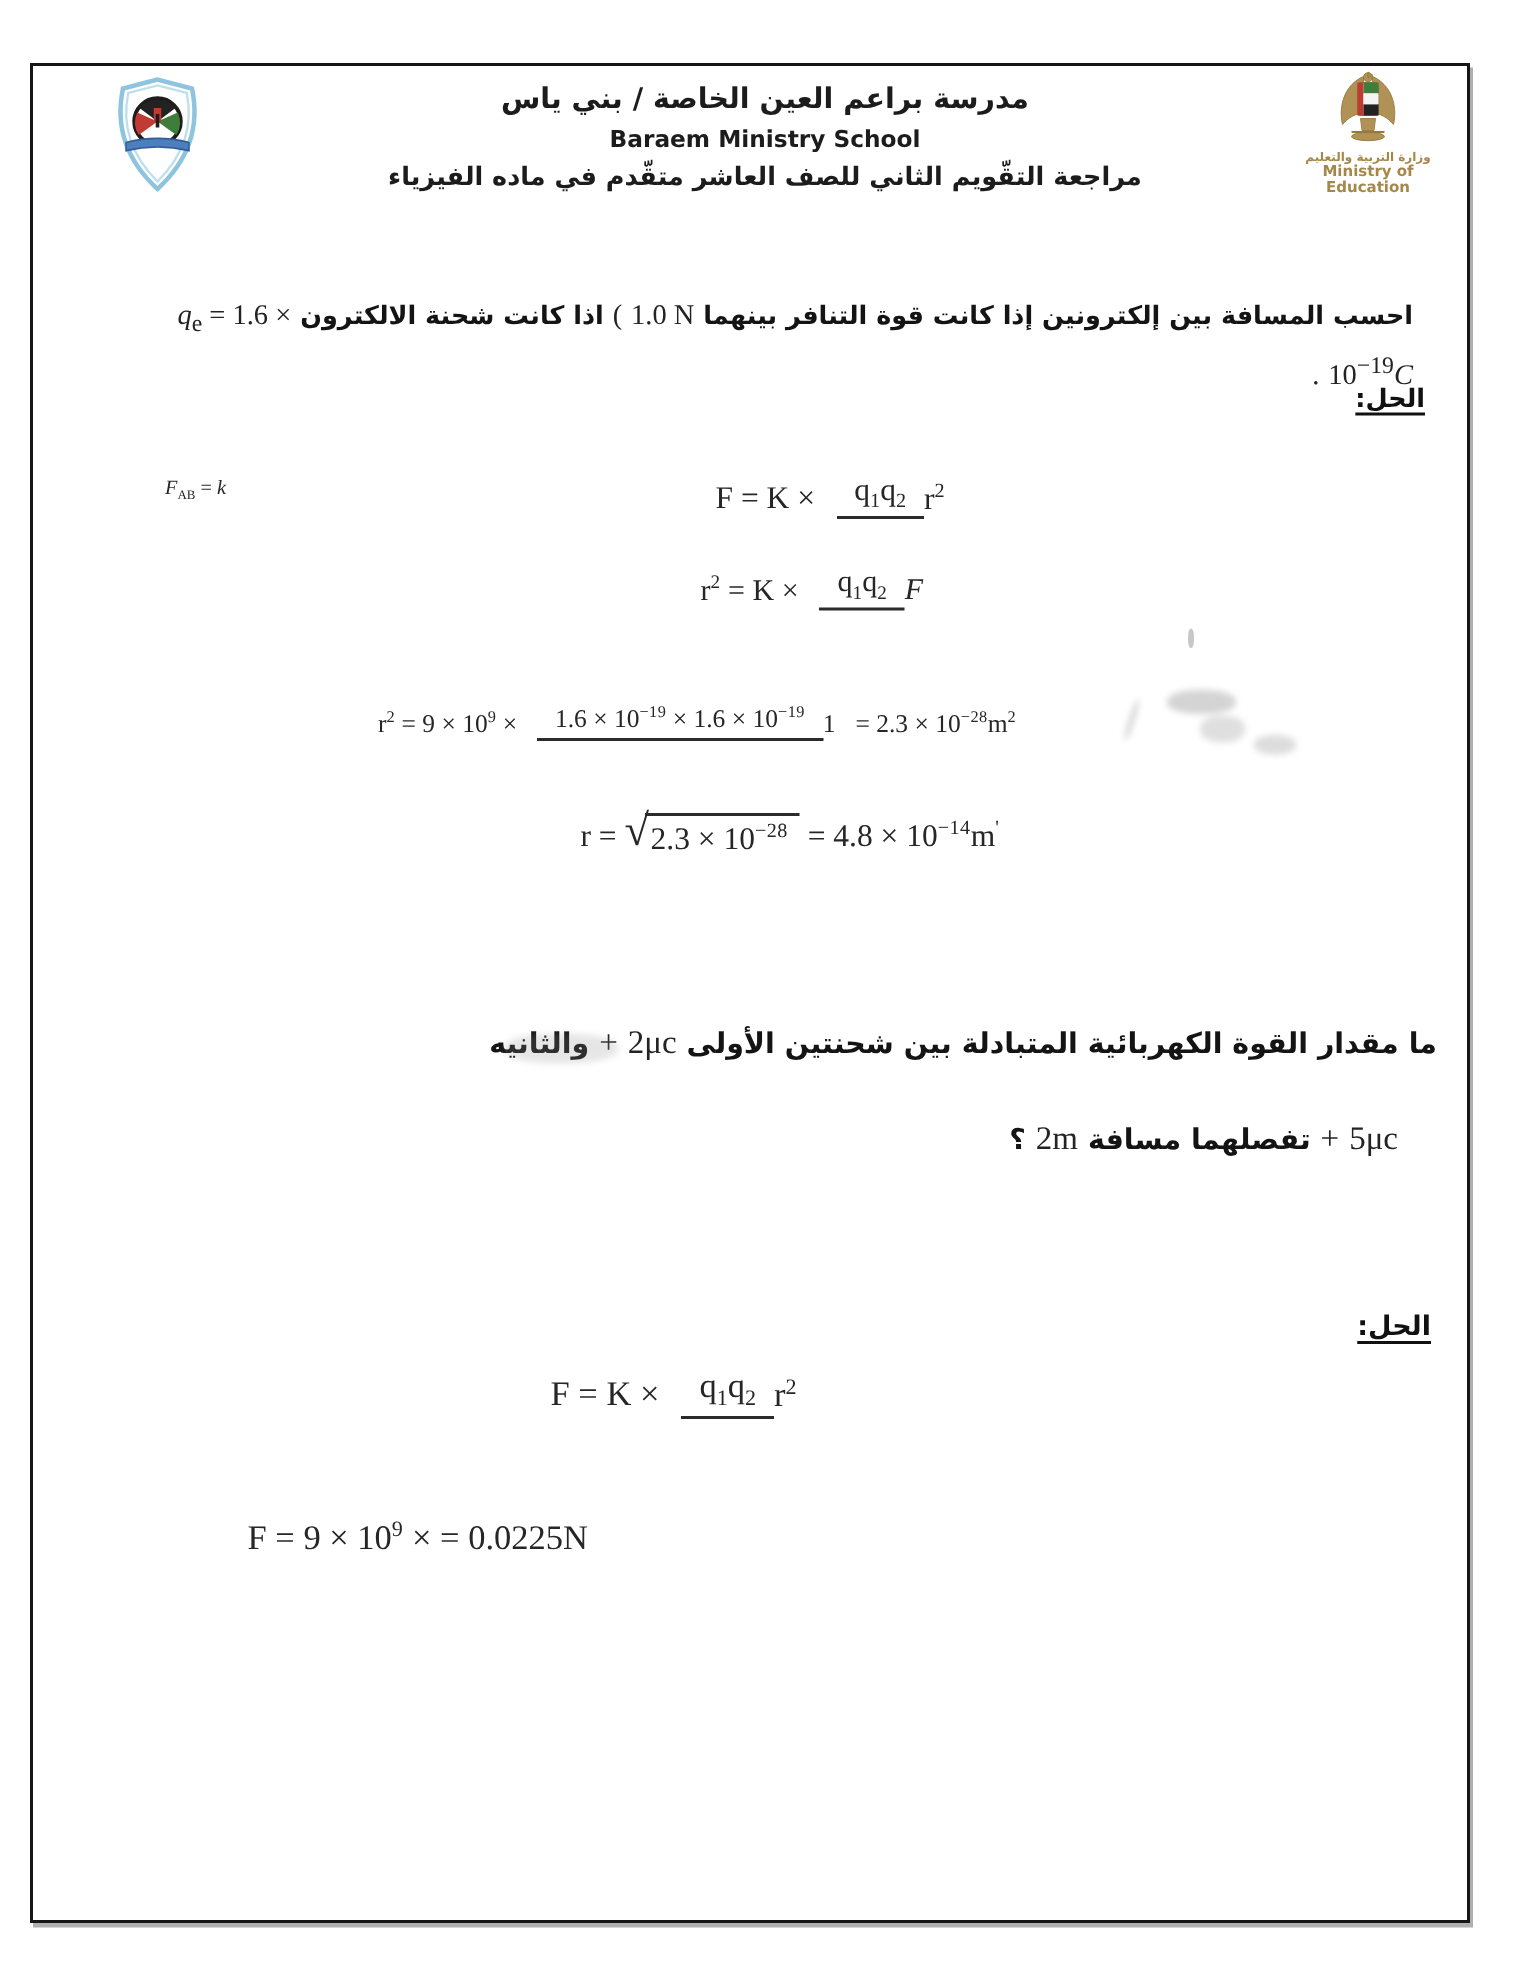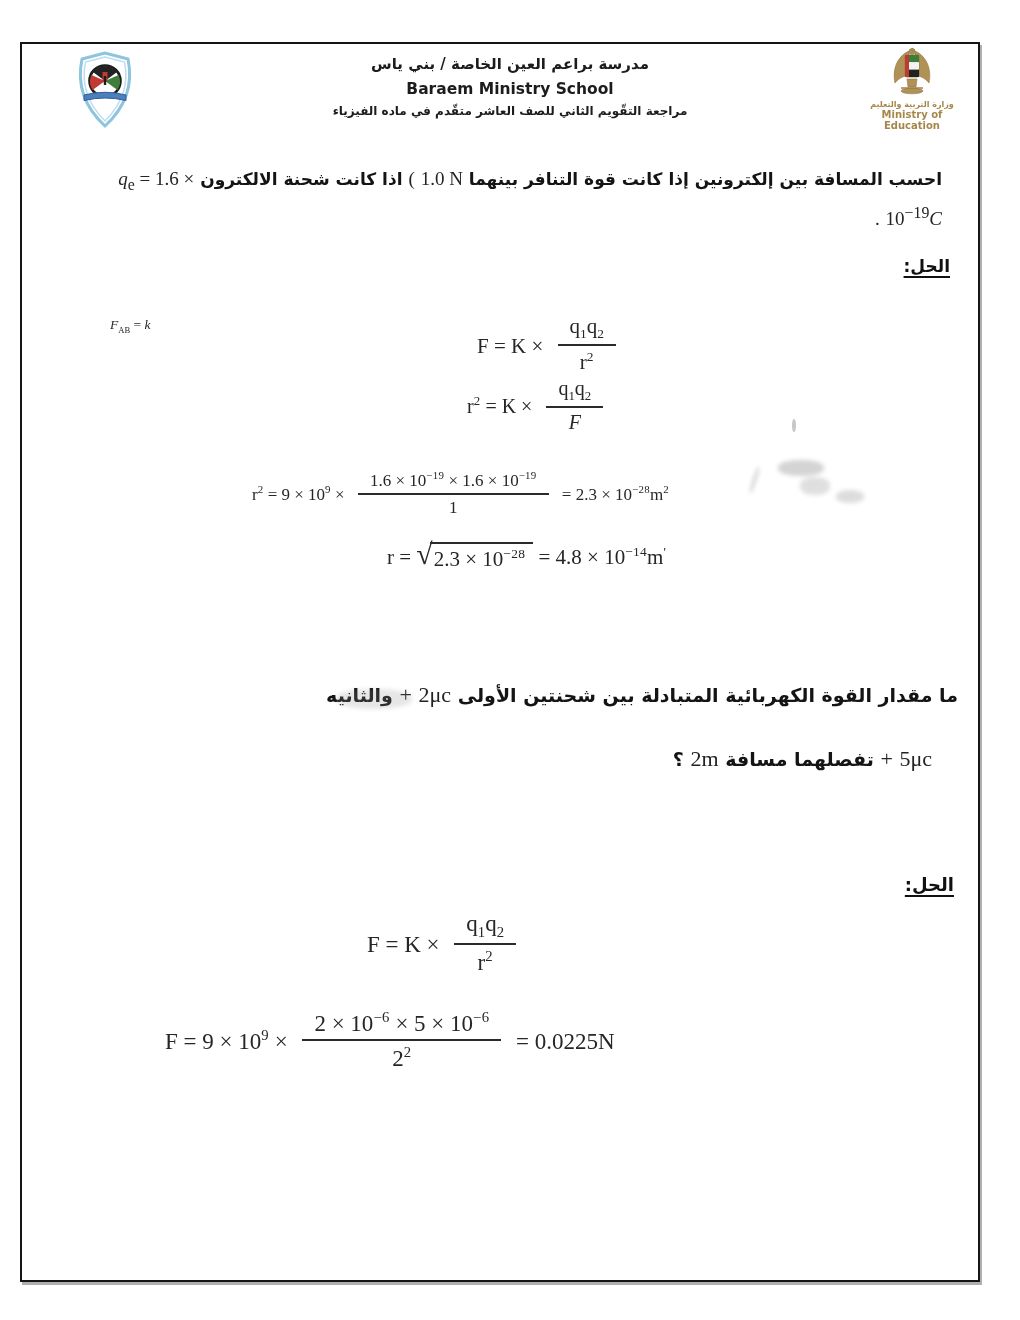--- a/index.html
+++ b/index.html
@@ -4,48 +4,48 @@
 <style>
   html,body{margin:0;padding:0;background:#ffffff;}
   #page{position:relative;width:1020px;height:1320px;background:#ffffff;overflow:hidden;
         font-family:"DejaVu Sans",sans-serif;color:#1c1c1c;}
   .frame{position:absolute;left:20px;top:42px;width:956px;height:1236px;
          border:2px solid #151515;box-shadow:2px 3px 0 rgba(110,110,110,.55);background:#fff;}
 
   
   .school-logo{position:absolute;left:72px;top:50px;width:66px;height:80px;}
   .header-text{position:absolute;left:230px;top:55px;width:560px;text-align:center;}
-  .h-ar1{font-size:15px;font-weight:700;margin-bottom:7px;direction:rtl;}
+  .h-ar1{font-size:19px;font-weight:700;margin-bottom:7px;direction:rtl;}
   .h-en {font-size:15.5px;font-weight:700;margin-bottom:6px;font-family:"DejaVu Sans",sans-serif;}
-  .h-ar2{font-size:12px;font-weight:700;direction:rtl;}
+  .h-ar2{font-size:17px;font-weight:700;direction:rtl;}
   .ministry{position:absolute;left:870px;top:46px;width:84px;text-align:center;}
   .ministry svg{display:block;margin:0 auto;}
   .min-ar{font-size:8px;font-weight:700;color:#a5874a;margin-top:2px;direction:rtl;}
   .min-en{font-size:10px;font-weight:700;color:#a5874a;}
 
   
   .arline{position:absolute;direction:rtl;text-align:right;white-space:nowrap;
           font-weight:700;color:#141414;}
   .arline .lt{direction:ltr;unicode-bidi:isolate;font-family:"Liberation Serif","DejaVu Serif",serif;
               font-weight:400;color:#232323;}
-  .q1line{font-size:17px;}
+  .q1line{font-size:17px;margin-top:32px;}
   .q1line .lt{font-size:19px;}
   .q2line{font-size:19px;}
   .q2line .lt{font-size:22px;}
 
   .sol{position:absolute;direction:rtl;font-size:17px;font-weight:700;color:#111;
        text-decoration:underline;text-decoration-thickness:2px;text-underline-offset:4px;}
 
   
   .formula{position:absolute;white-space:nowrap;font-family:"Liberation Serif","DejaVu Serif",serif;
            color:#262626;}
   .formula sup{font-size:64%;letter-spacing:.3px;}
   .formula sub{font-size:64%;}
   .mi{font-style:italic;}
-  .frac{display:inline-flex;flex-direction:column;align-items:center;
+  .frac{display:inline-flex;flex-direction:row;align-items:center;
         vertical-align:middle;margin:0 9px;line-height:1.12;transform:translateY(-3px);}
   .fnum{border-bottom:2px solid #2b2b2b;padding:0 12px 3px;}
   .fden{padding-top:3px;}
   .sqrt{display:inline-flex;vertical-align:middle;transform:translateY(-2px);}
   .rad{font-size:1.42em;line-height:.8;margin-right:-3px;align-self:flex-start;}
   .sqrt-body{border-top:2.5px solid #2b2b2b;padding:2px 8px 0 4px;}
 
   
   .smudge{position:absolute;background:#8f8f8f;border-radius:45%;filter:blur(2px);}
 </style>
@@ -143,24 +143,21 @@
     <span class="lt" dir="ltr">2m</span>
     <span>؟</span>
   </div>
 
   <div class="sol" style="top:874px;right:66px;font-size:18px;">الحل:</div>
 
   <div class="formula" style="left:367px;top:914px;font-size:23px;">F = K × <span class="frac">
         <span class="fnum">q<sub>1</sub>q<sub>2</sub></span>
         <span class="fden">r<sup>2</sup></span>
       </span></div>
-  <div class="formula" style="left:165px;top:1012px;font-size:23px;">F = 9 × 10<sup>9</sup> × <span class="frac">
-        <span class="fnum">2 × 10<sup>−6</sup> × 5 × 10<sup>−6</sup></span>
-        <span class="fden">2<sup>2</sup></span>
-      </span> = 0.0225N</div>
+  <div class="formula" style="left:165px;top:1012px;font-size:23px;">F = 9 × 10<sup>9</sup> ×  = 0.0225N</div>
 
   <div class="smudge" style="left:778px;top:460px;width:46px;height:16px;opacity:.38;"></div>
   <div class="smudge" style="left:800px;top:477px;width:30px;height:18px;opacity:.28;"></div>
   <div class="smudge" style="left:836px;top:490px;width:28px;height:13px;opacity:.3;"></div>
   <div class="smudge" style="left:792px;top:419px;width:4px;height:13px;opacity:.5;filter:none;"></div>
   <div class="smudge" style="left:753px;top:466px;width:3px;height:28px;opacity:.45;transform:rotate(18deg);"></div>
   <div class="smudge" style="left:336px;top:689px;width:76px;height:20px;opacity:.22;"></div>
 </div>
 
 </body></html>

